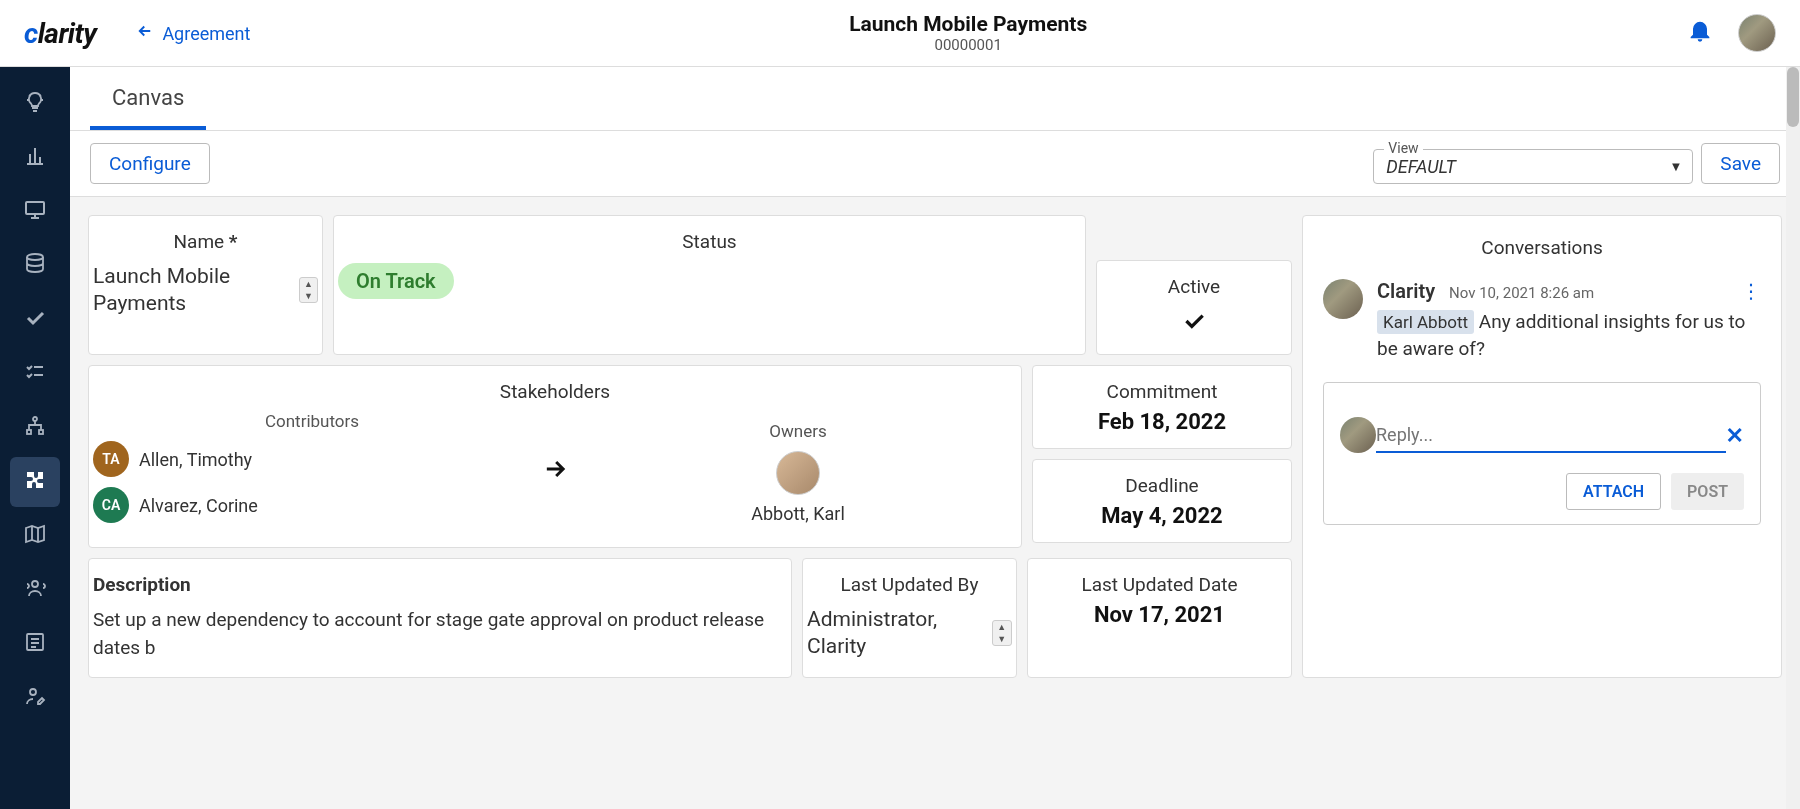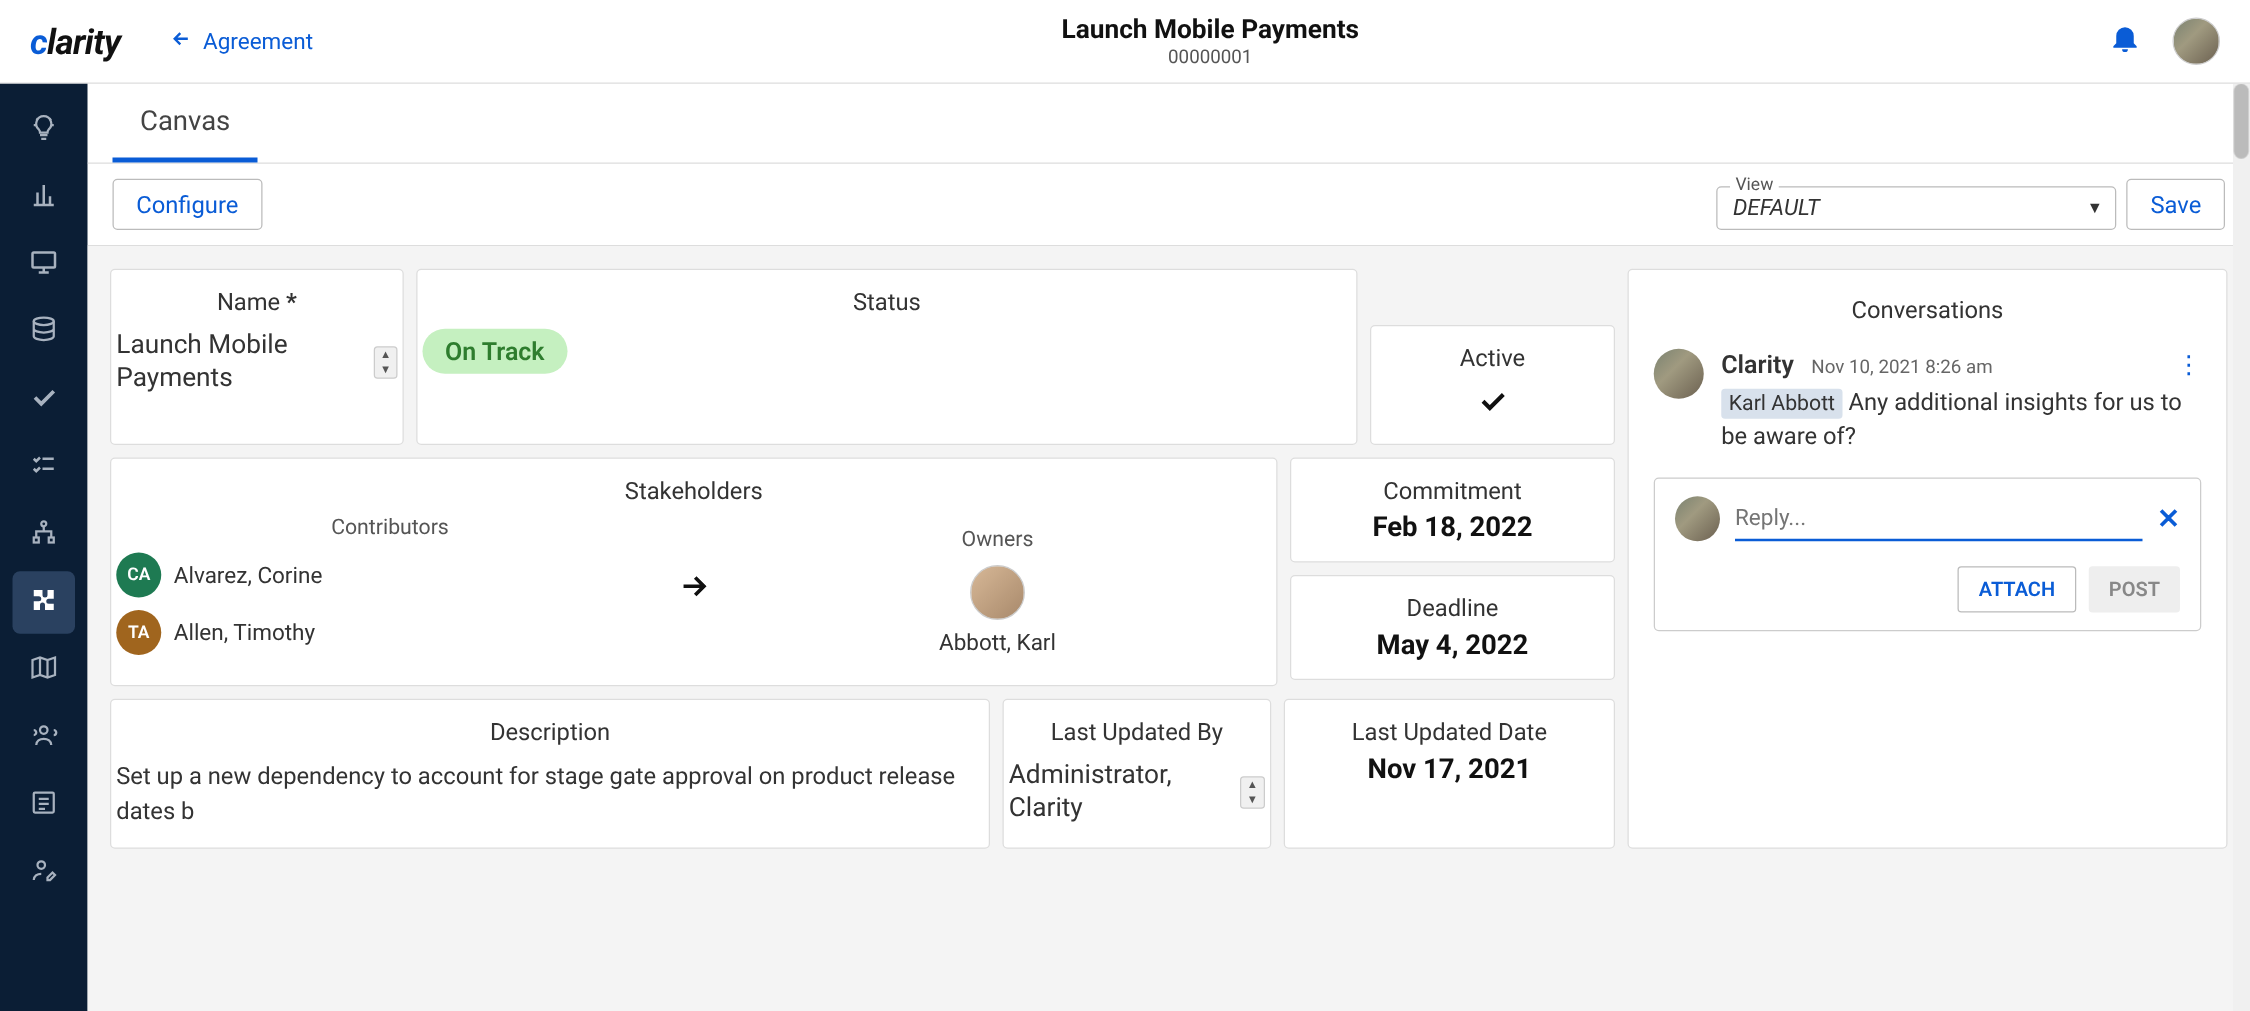--- a/index.html
+++ b/index.html
@@ -432,21 +432,22 @@
     }
     .reply-box {
       border: 1px solid #ccc;
       border-radius: 4px;
       margin-top: 20px;
       padding: 14px 16px;
     }
     .reply-row {
       display: flex;
       align-items: center;
-      gap: 12px;
+      gap: 0;
+      margin-top: 20px;
     }
     .reply-input {
       flex: 1;
       border: none;
       border-bottom: 2px solid #0a5cd6;
       font-size: 18px;
       padding: 6px 0;
       outline: none;
     }
     .reply-close {
@@ -672,26 +673,26 @@
             </div>
           </div>
 
           <div class="row">
             <div class="card card-stakeholders">
               <div class="stake-label">Stakeholders</div>
               <div class="stake-cols">
                 <div class="stake-col">
                   <div class="col-title">Contributors</div>
                   <div class="contributor">
+                    <div class="initials-circle ic-orange">TA</div>
+                    <span>Allen, Timothy</span>
+                  </div>
+                  <div class="contributor">
                     <div class="initials-circle ic-green">CA</div>
                     <span>Alvarez, Corine</span>
-                  </div>
-                  <div class="contributor">
-                    <div class="initials-circle ic-orange">TA</div>
-                    <span>Allen, Timothy</span>
                   </div>
                 </div>
                 <div class="arrow-between">
                   <svg width="28" height="28" viewBox="0 0 24 24" fill="none" stroke="#111" stroke-width="2.5">
                       <path d="M5 12h14M13 6l6 6-6 6"></path>
                     </svg>
                 </div>
                 <div class="stake-col owners">
                   <div class="col-title">Owners</div>
                   <div class="owner-avatar"></div>
@@ -706,21 +707,21 @@
               </div>
               <div class="sub-card">
                 <div class="card-label" style="margin-bottom:6px;">Deadline</div>
                 <div class="date-value">May 4, 2022</div>
               </div>
             </div>
           </div>
 
           <div class="row">
             <div class="card card-description">
-              <div class="card-label" style="text-align:center;">Description</div>
+              <div class="card-label" style="text-align:left;font-weight:bold;">Description</div>
               <div class="description-text">Set up a new dependency to account for stage gate approval on product release dates b</div>
             </div>
             <div class="card card-updatedby">
               <div class="card-label">Last Updated By</div>
               <div class="input-wrap">
                 <div class="input-text-lines">Administrator, Clarity</div>
                 <div class="stepper">
                   <span>▲</span>
                   <span>▼</span>
                 </div>

